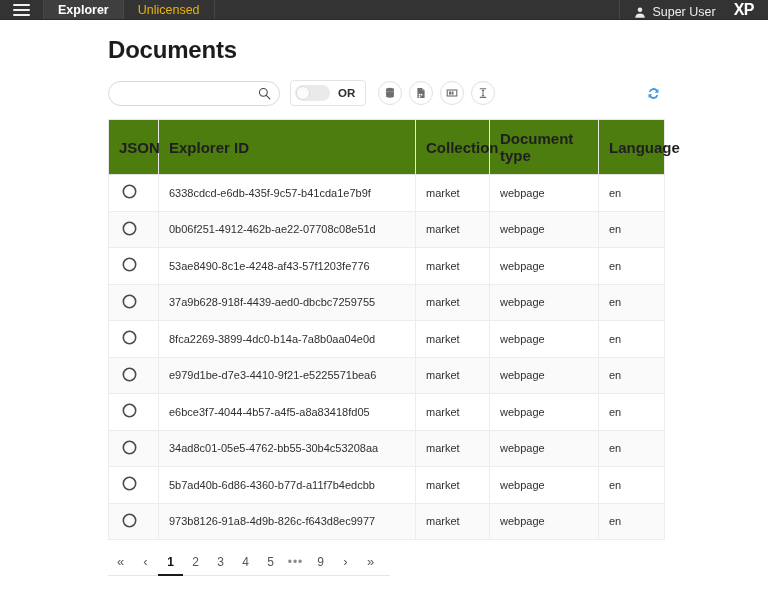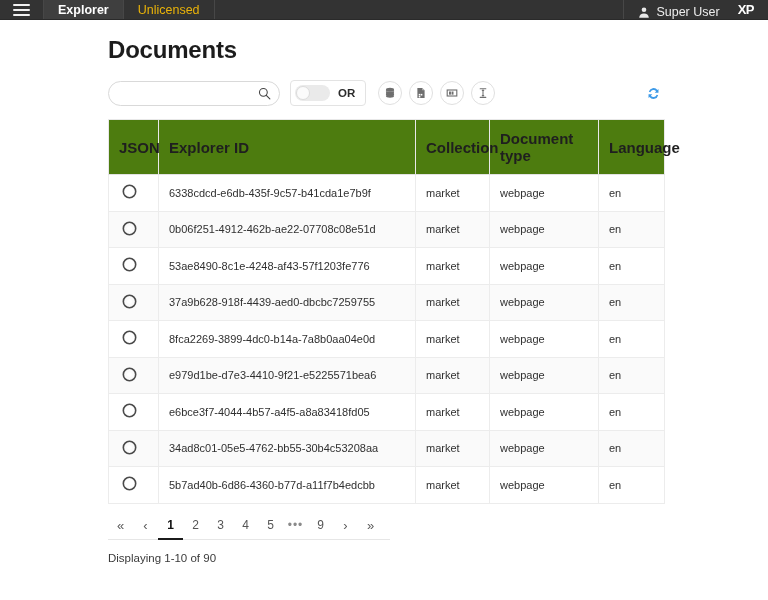--- a/index.html
+++ b/index.html
@@ -45,21 +45,21 @@
   .tb-user {
     display: flex; align-items: flex-end; gap: 6px;
     padding: 0 12px 0 14px;
     font-size: 12.5px;
     color: #ededed;
     cursor: pointer;
   }
   .tb-logo {
     display: flex; align-items: center;
     padding: 0 14px 0 6px;
-    font-size: 13px; font-weight: bold;
+    font-size: 16px; font-weight: bold;
     letter-spacing: -0.5px;
     color: #ffffff;
     justify-content: center;
   }
   .person-icon { width: 12px; height: 13px; display: block; }
 
   
   .page { padding: 0 0 0 108px; }
   .page-title {
     font-size: 24px;
@@ -414,33 +414,43 @@
             <td class="cell-json"><svg width="15" height="15" viewBox="0 0 16 16">
                 <circle cx="8" cy="8" r="6.6" fill="none" stroke="#4a4a4a" stroke-width="1.7"></circle>
                 <path d="M8 2.2a5.8 5.8 0 0 1 0 11.6 3.9 3.9 0 0 0 0-11.6z" fill="#8d8d8d"></path>
                 <circle cx="8" cy="8" r="2.5" fill="#ffffff"></circle>
               </svg></td>
             <td>5b7ad40b-6d86-4360-b77d-a11f7b4edcbb</td>
             <td>market</td>
             <td>webpage</td>
             <td>en</td>
           </tr>
+          <tr>
+            <td class="cell-json"><svg width="15" height="15" viewBox="0 0 16 16">
+                <circle cx="8" cy="8" r="6.6" fill="none" stroke="#4a4a4a" stroke-width="1.7"></circle>
+                <path d="M8 2.2a5.8 5.8 0 0 1 0 11.6 3.9 3.9 0 0 0 0-11.6z" fill="#8d8d8d"></path>
+                <circle cx="8" cy="8" r="2.5" fill="#ffffff"></circle>
+              </svg></td>
+            <td>973b8126-91a8-4d9b-826c-f643d8ec9977</td>
+            <td>market</td>
+            <td>webpage</td>
+            <td>en</td>
+          </tr>
         </tbody>
     </table>
   </div>
 
   <div class="pager" id="pager">
       <div class="pg arrow">«</div>
       <div class="pg arrow">‹</div>
       <div class="pg active">1</div>
       <div class="pg">2</div>
       <div class="pg">3</div>
       <div class="pg">4</div>
       <div class="pg">5</div>
       <div class="pg dots">•••</div>
       <div class="pg">9</div>
       <div class="pg arrow">›</div>
       <div class="pg arrow">»</div>
     </div>
 
-  <div class="displaying">Displaying 1-10 of 90</div>
 
 </div>
 
 </body></html>

